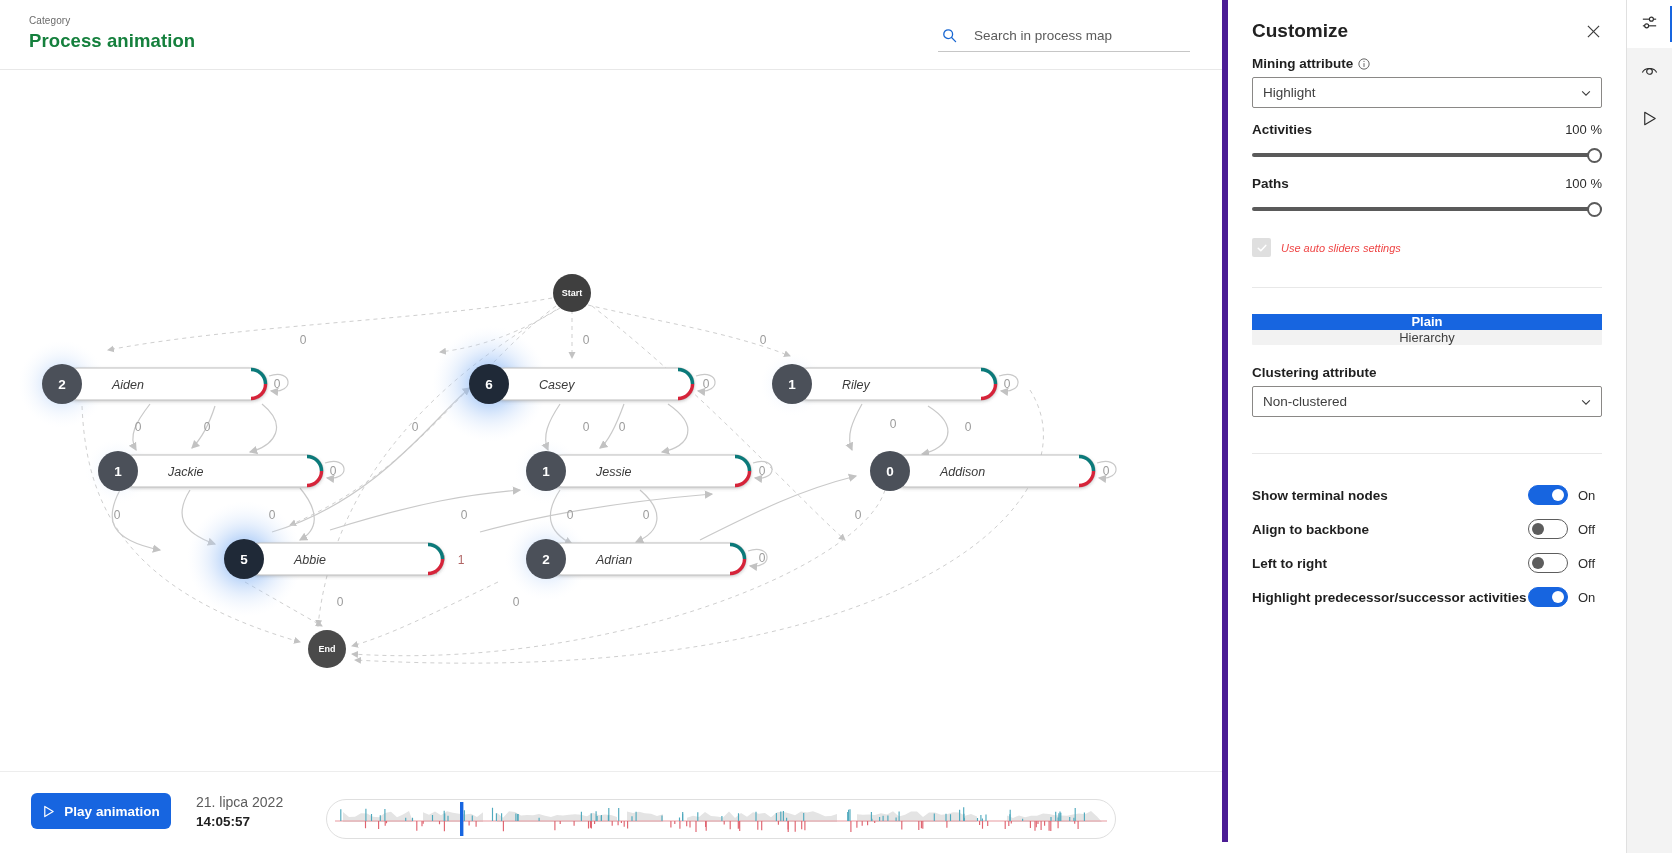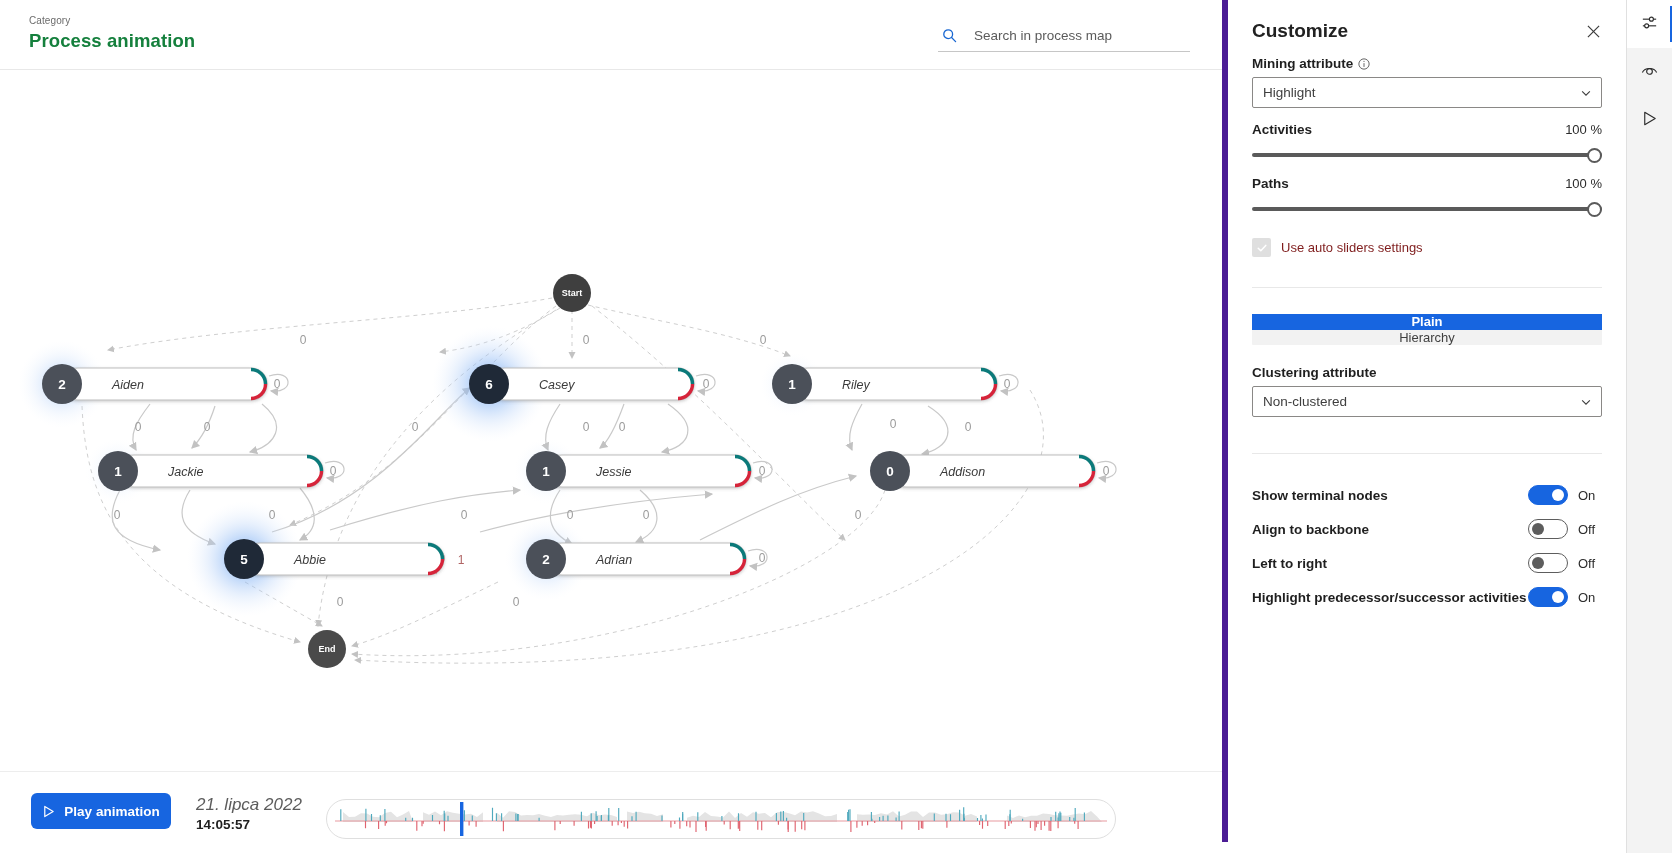--- a/index.html
+++ b/index.html
@@ -52,21 +52,21 @@
   }
   .play-btn {
     position: absolute; left: 31px; top: 21px; width: 140px; height: 36px;
     background: #1765e0; color: #fff; border: 0; border-radius: 6px;
     display: flex; align-items: center; justify-content: center; gap: 9px;
     font-family: "Liberation Sans", sans-serif;
     font-size: 13.5px; font-weight: 600; cursor: pointer;
   }
   .play-tri { display:flex; }
   .ts-block { position: absolute; left: 196px; top: 22px; line-height: 1.25; }
-  .ts-date { font-size: 17px; color: #5c5c5c; font-style: italic; }
+  .ts-date { font-size: 14px; color: #5c5c5c; }
   .ts-time { font-size: 13.5px; color: #1f1f1f; font-weight: 700; margin-top: 2px; }
   .timeline {
     position: absolute; left: 326px; top: 27px; width: 790px; height: 40px;
     border: 1px solid #dfdfdf; border-radius: 20px; background: #fff; overflow: hidden;
     cursor: pointer;
   }
 
   
   .right-panel {
     position: relative; width: 404px; height: 842px;
@@ -118,21 +118,21 @@
   .slider-thumb {
     position: absolute; right: 0; top: 0; width: 15px; height: 15px;
     border: 2px solid #5a5a5a; border-radius: 50%; background: #fff;
   }
 
   .checkrow { display: flex; align-items: center; gap: 10px; margin-top: 22px; }
   .checkbox {
     width: 19px; height: 19px; border-radius: 2px; background: #dfdfdf;
     display: flex; align-items: center; justify-content: center; color: #fff;
   }
-  .checkrow .cl { font-size: 13px; color: #7f1d1d; }
+  .checkrow .cl { font-size: 11px; color: #ef4444; font-style: italic; }
 
   .divider { height: 1px; background: #e8e8e8; margin: 26px 0 0 0; }
 
   .toggle-row {
     display: flex; align-items: center; justify-content: space-between;
     height: 34px; margin-top: 0;
   }
   .toggle-row .tl { font-size: 13.5px; font-weight: 700; color: #1f1f1f; }
   .toggle-right { display: flex; align-items: center; gap: 10px; }
   .switch {

